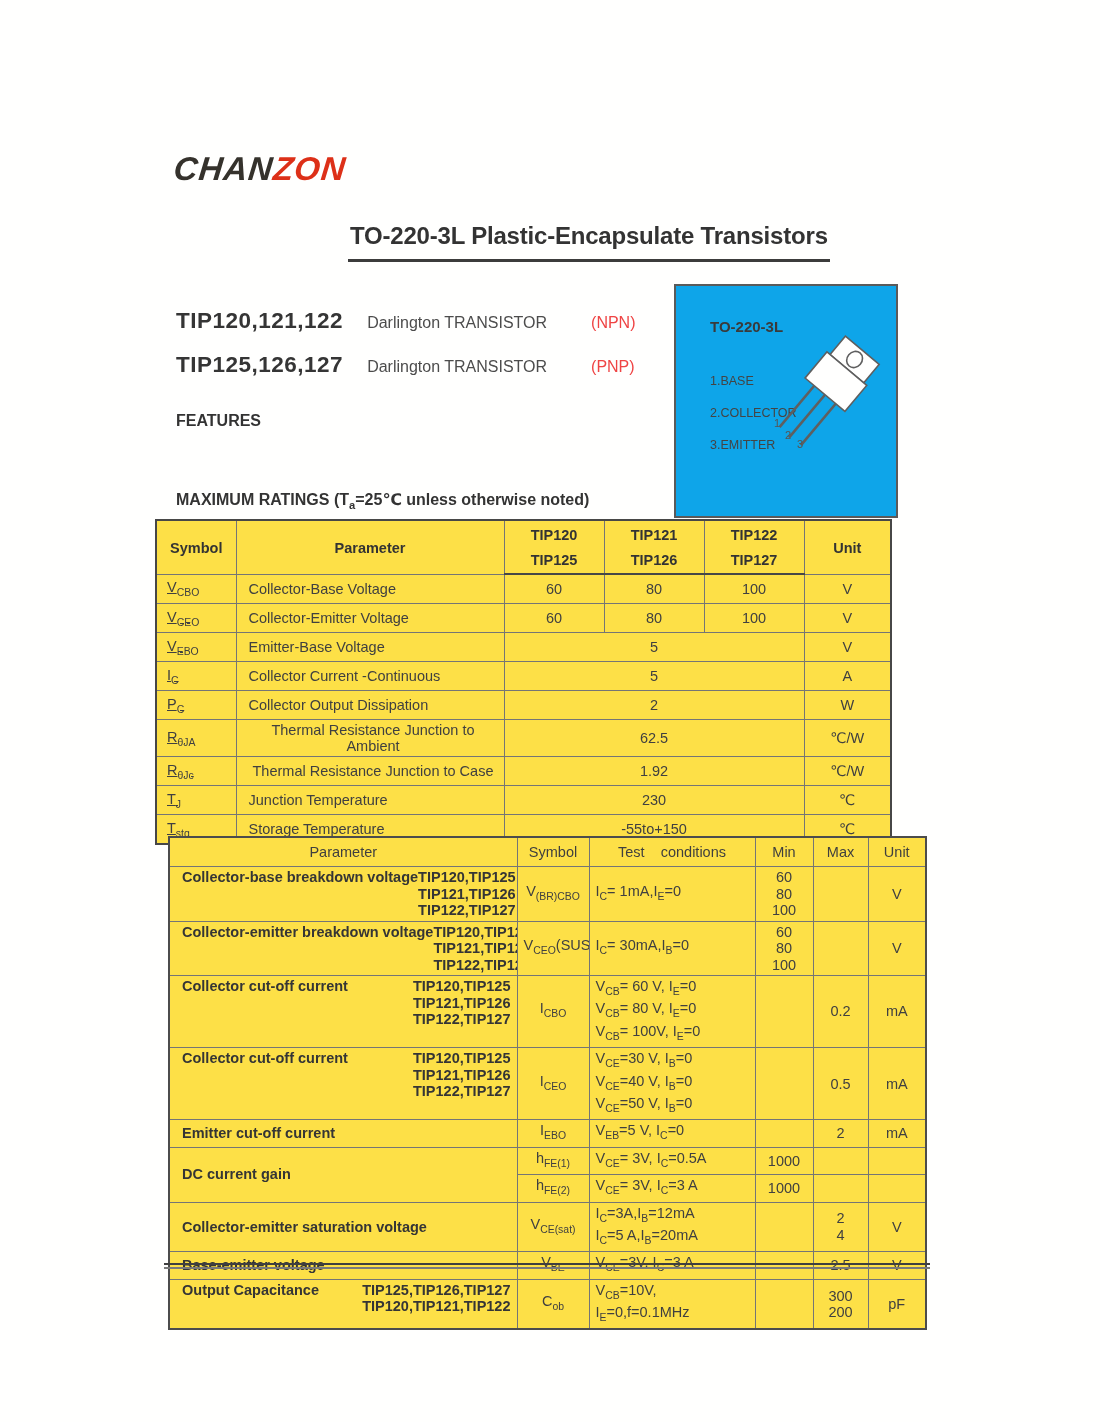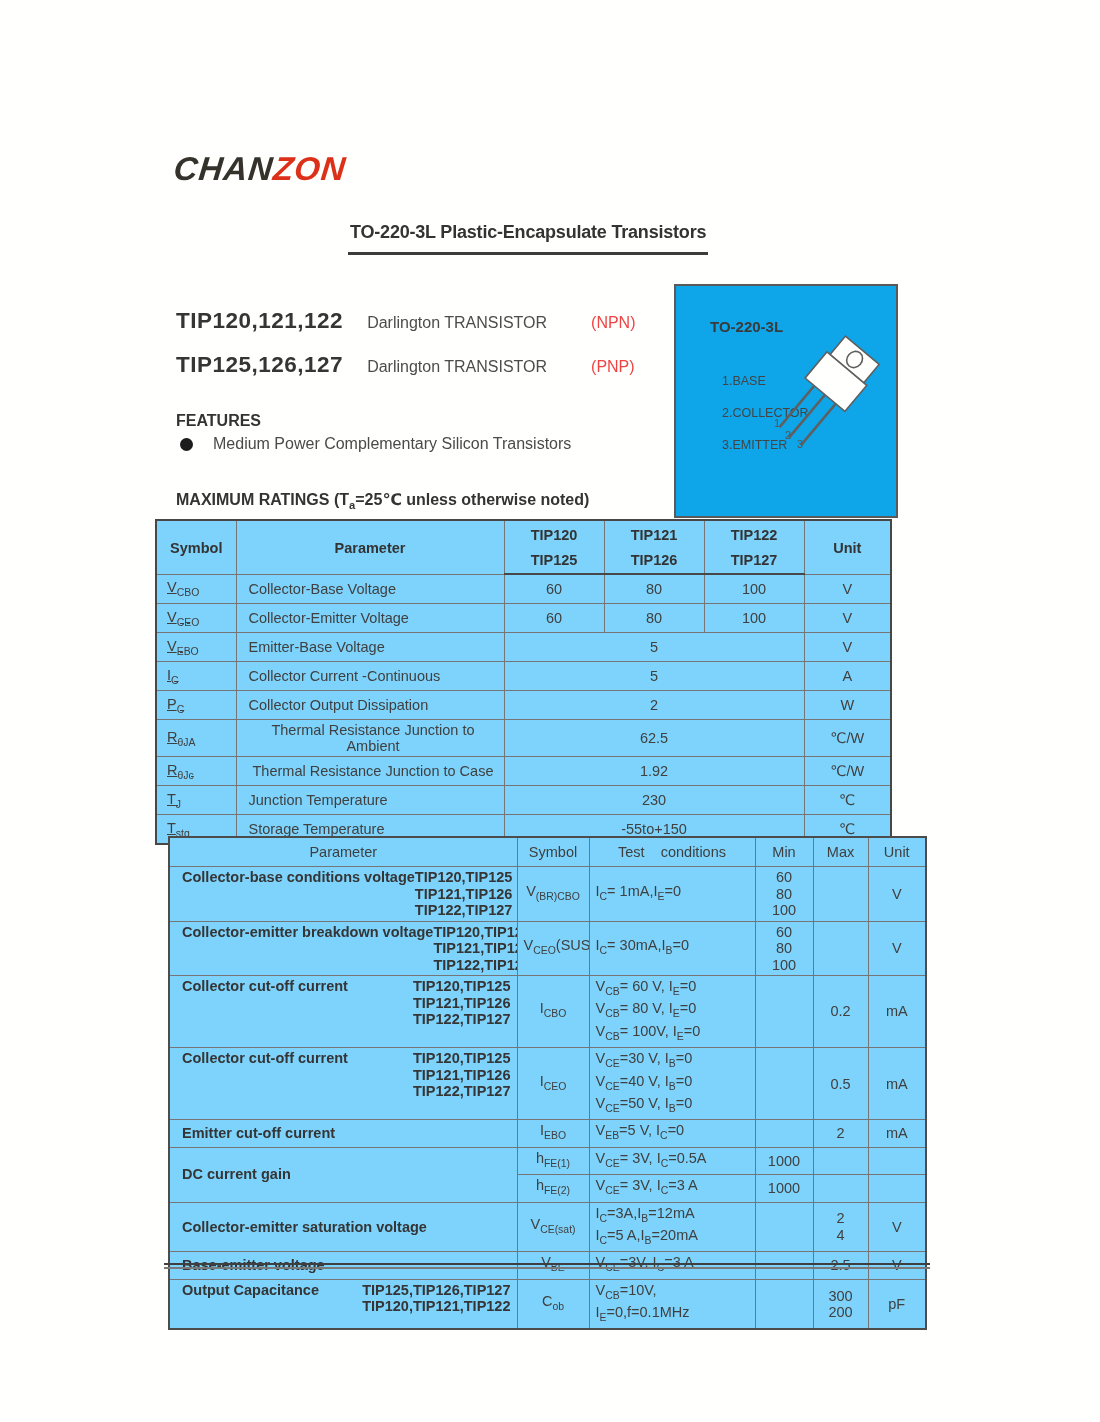--- a/index.html
+++ b/index.html
@@ -6,46 +6,46 @@
   .page{
     position:relative;width:1100px;height:1422px;background:#fffffe;
     font-family:"Liberation Sans","DejaVu Sans",sans-serif;color:#3d3d3d;overflow:hidden;
   }
   
   .logo{position:absolute;left:174px;top:150px;font-style:italic;font-weight:bold;
         font-size:33px;letter-spacing:1px;transform:skewX(-6deg);white-space:nowrap;}
   .logo .p1{color:#35322c;}
   .logo .p2{color:#dd3018;}
   
-  .doc-title{position:absolute;left:348px;top:222px;font-weight:bold;font-size:18px;
+  .doc-title{position:absolute;left:348px;top:222px;font-weight:bold;font-size:24px;
              color:#333;white-space:nowrap;letter-spacing:-0.2px;
              border-bottom:3px solid #3c3c3c;padding:0 2px 9px 2px;}
   
   .product{position:absolute;left:176px;display:flex;align-items:baseline;white-space:nowrap;}
   .product .pname{font-weight:bold;font-size:22.5px;color:#353535;letter-spacing:0.5px;}
   .product .ptype{font-size:16px;color:#4c4c4c;margin-left:24px;}
   .product .ppol{font-size:16px;color:#ef4444;margin-left:44px;}
   
   .pkg-box{position:absolute;left:674px;top:284px;width:220px;height:230px;
            border:2px solid #5a5a5a;background:#0ea5e9;}
   .pkg-title{position:absolute;left:34px;top:32px;font-weight:bold;font-size:15px;color:#3a3a3a;}
-  .pkg-pin{position:absolute;left:46px;font-size:12.5px;color:#444;}
+  .pkg-pin{position:absolute;left:34px;font-size:12.5px;color:#444;}
   .pkg-pin.p1{top:88px;}.pkg-pin.p2{top:120px;}.pkg-pin.p3{top:152px;}
   .pkg-svg{position:absolute;left:96px;top:38px;}
   .pkg-svg text{font-size:11px;fill:#555;font-family:"Liberation Sans",sans-serif;}
   
   .features-h{position:absolute;left:176px;top:412px;font-weight:bold;font-size:16px;color:#333;}
   .feature-item{position:absolute;left:180px;top:435px;display:flex;align-items:center;}
   .bullet{width:13px;height:13px;border-radius:50%;background:#1c1c1c;flex:0 0 auto;}
   .feature-text{margin-left:20px;font-size:16px;color:#4a4a4a;white-space:nowrap;}
   
   .sec-h{position:absolute;font-weight:bold;font-size:16px;color:#333;white-space:nowrap;}
   .sec-h sub{font-size:0.7em;}
   
-  table{border-collapse:collapse;table-layout:fixed;background:#7dd3fc;}
+  table{border-collapse:collapse;table-layout:fixed;background:#fde047;}
   td,th{border:1px solid #757575;font-size:14.5px;color:#404040;
         padding:2px 6px;vertical-align:middle;overflow:hidden;}
   sub{font-size:0.72em;}
   .tcenter{text-align:center;}
   .vtop{vertical-align:top;}
   .pre{white-space:pre;}
   
   .max-table{position:absolute;left:155px;top:519px;width:735px;border:2.5px solid #474747;}
   .max-table th{font-weight:bold;color:#333;border-bottom:2px solid #474747;height:23px;}
   .max-table .hrow2 th{border-top:none;border-bottom:2px solid #474747;}
@@ -104,24 +104,20 @@
         <ellipse cx="62" cy="28" rx="7.5" ry="8.5"></ellipse>
         <rect x="36" y="40" width="52" height="34"></rect>
       </g>
       <text x="2" y="103">1</text>
       <text x="13" y="115">2</text>
       <text x="25" y="124">3</text>
     </svg>
   </div>
 
   <div class="features-h">FEATURES</div>
-  <div class="feature-item">
-    <span class="bullet"></span>
-    <span class="feature-text">Medium Power Complementary Silicon Transistors</span>
-  </div>
 
   <div class="sec-h" style="left:176px;top:490px;">MAXIMUM RATINGS (T<sub>a</sub>=25℃ unless otherwise noted)</div>
 
   <table class="max-table">
     <colgroup>
         <col style="width:80px">
         <col style="width:268px">
         <col style="width:100px">
         <col style="width:100px">
         <col style="width:100px">
@@ -218,21 +214,21 @@
       <td>Symbol</td>
       <td class="pre">Test    conditions</td>
       <td>Min</td>
       <td>Max</td>
       <td>Unit</td>
     </tr>
 
     <tr class="r3">
       <td class="pcell vtop">
         <div class="pflex">
-          <div class="pnm">Collector-base conditions voltage</div>
+          <div class="pnm">Collector-base breakdown voltage</div>
           <div class="pdevs">
             <div>TIP120,TIP125</div>
             <div>TIP121,TIP126</div>
             <div>TIP122,TIP127</div>
           </div>
         </div>
       </td>
       <td class="tcenter">V<sub>(BR)CBO</sub></td>
       <td>I<sub>C</sub>= 1mA,I<sub>E</sub>=0</td>
       <td class="tcenter vtop">

